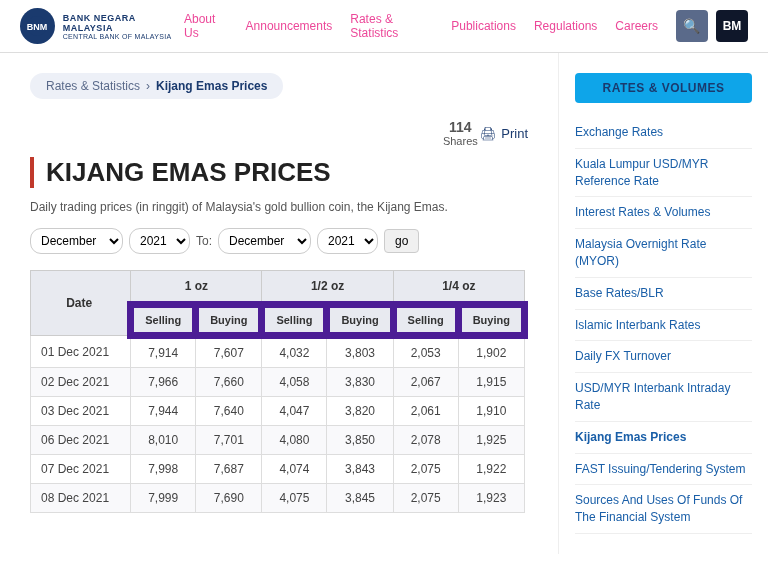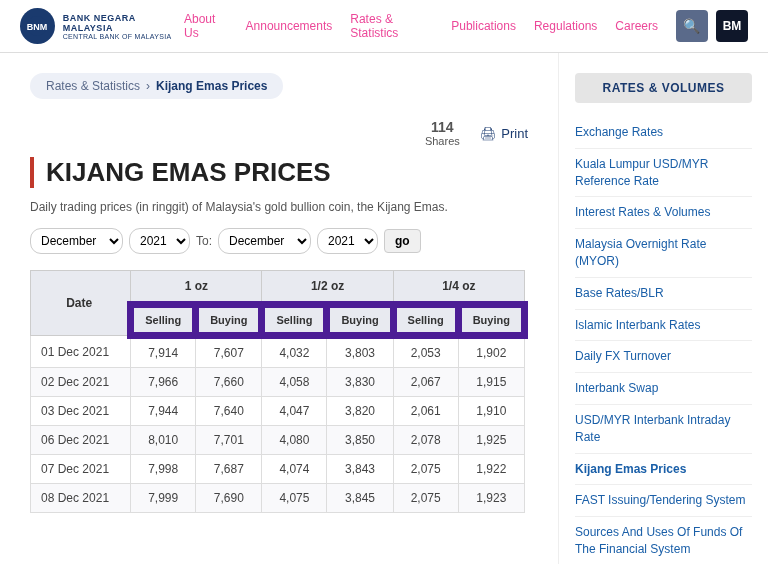--- a/index.html
+++ b/index.html
@@ -119,21 +119,21 @@
       font-size: 12px;
       color: #1a3a6e;
       font-weight: bold;
     }
 
     
     .action-bar {
       display: flex;
       justify-content: flex-end;
       align-items: center;
-      gap: 20px;
+      gap: 2px;
       margin-bottom: 10px;
     }
     .shares-count {
       font-size: 11px;
       color: #555;
       text-align: center;
     }
     .shares-count .num { font-size: 14px; font-weight: bold; display: block; }
     .print-btn {
       display: flex;
@@ -180,21 +180,20 @@
       background: white;
     }
     .filters span { font-size: 12px; color: #555; }
     .filters button {
       padding: 4px 10px;
       background: #f0f0f0;
       border: 1px solid #ccc;
       border-radius: 4px;
       font-size: 12px;
       cursor: pointer;
-      font-weight: bold;
     }
 
     
     .data-table {
       width: 100%;
       border-collapse: collapse;
       font-size: 12px;
     }
     .data-table thead tr:first-child th {
       background: #e8eaf0;
@@ -227,21 +226,21 @@
     }
 
     
     .sidebar {
       width: 210px;
       min-width: 210px;
       padding: 20px 16px;
       border-left: 1px solid #eee;
     }
     .sidebar-heading {
-      background: #e5e5e5;
+      background: #0ea5e9;
       color: #1a3a6e;
       font-size: 12px;
       font-weight: bold;
       padding: 8px 12px;
       border-radius: 4px;
       margin-bottom: 14px;
       text-align: center;
       letter-spacing: 0.5px;
     }
     .sidebar-link {
@@ -425,21 +424,20 @@
   <div class="sidebar">
     <div class="sidebar-heading">RATES &amp; VOLUMES</div>
     <div id="sidebar-links">
         <a class="sidebar-link" href="#">Exchange Rates</a>
         <a class="sidebar-link" href="#">Kuala Lumpur USD/MYR Reference Rate</a>
         <a class="sidebar-link" href="#">Interest Rates &amp; Volumes</a>
         <a class="sidebar-link" href="#">Malaysia Overnight Rate (MYOR)</a>
         <a class="sidebar-link" href="#">Base Rates/BLR</a>
         <a class="sidebar-link" href="#">Islamic Interbank Rates</a>
         <a class="sidebar-link" href="#">Daily FX Turnover</a>
-        <a class="sidebar-link" href="#">Interbank Swap</a>
         <a class="sidebar-link" href="#">USD/MYR Interbank Intraday Rate</a>
         <a class="sidebar-link active" href="#">Kijang Emas Prices</a>
         <a class="sidebar-link" href="#">FAST Issuing/Tendering System</a>
         <a class="sidebar-link" href="#">Sources And Uses Of Funds Of The Financial System</a>
       </div>
   </div>
 
 </div>
 
 </body></html>

